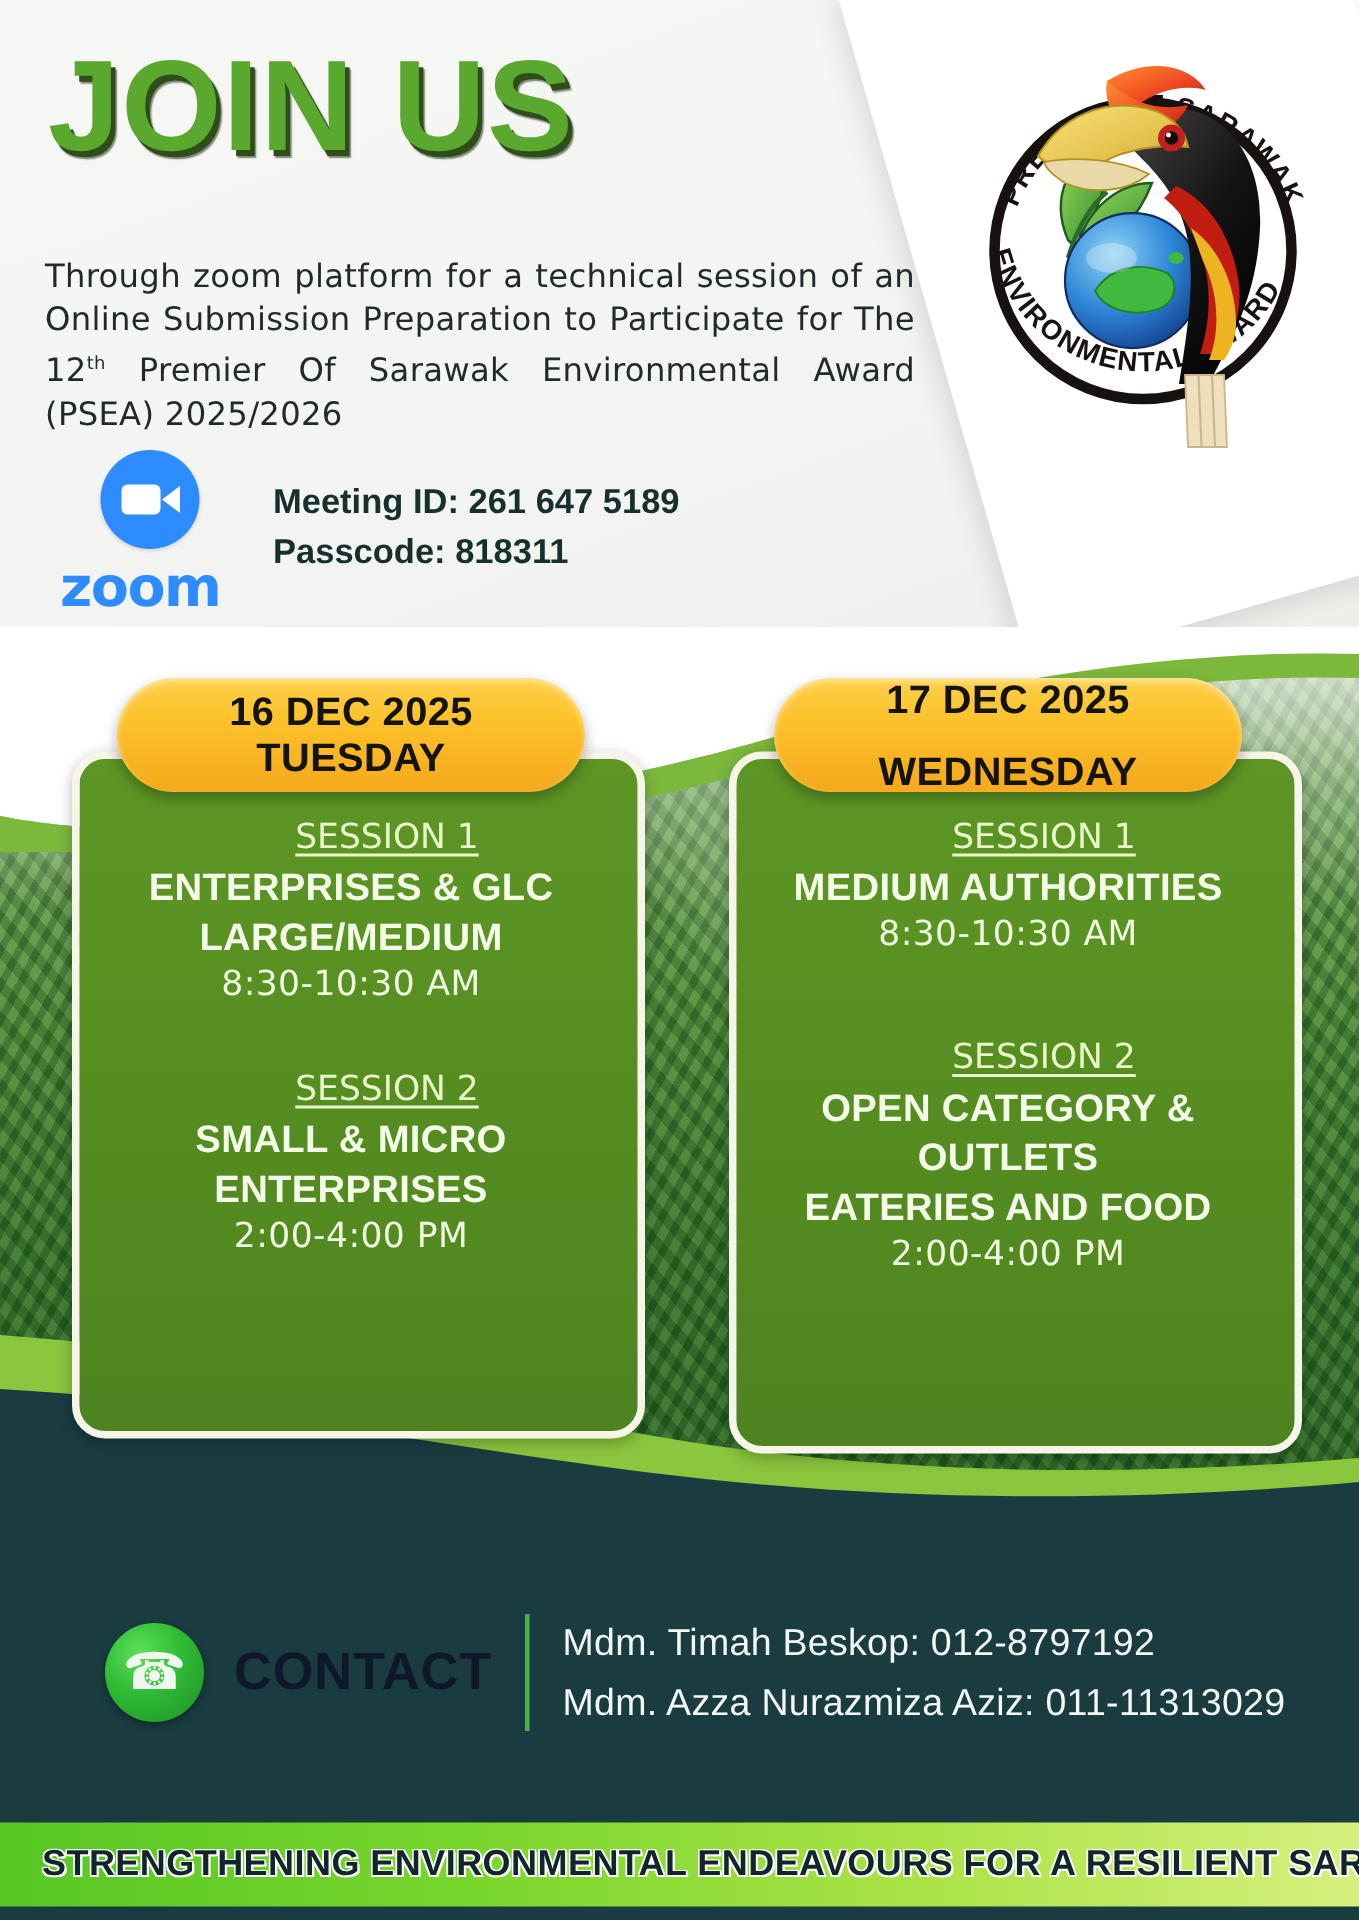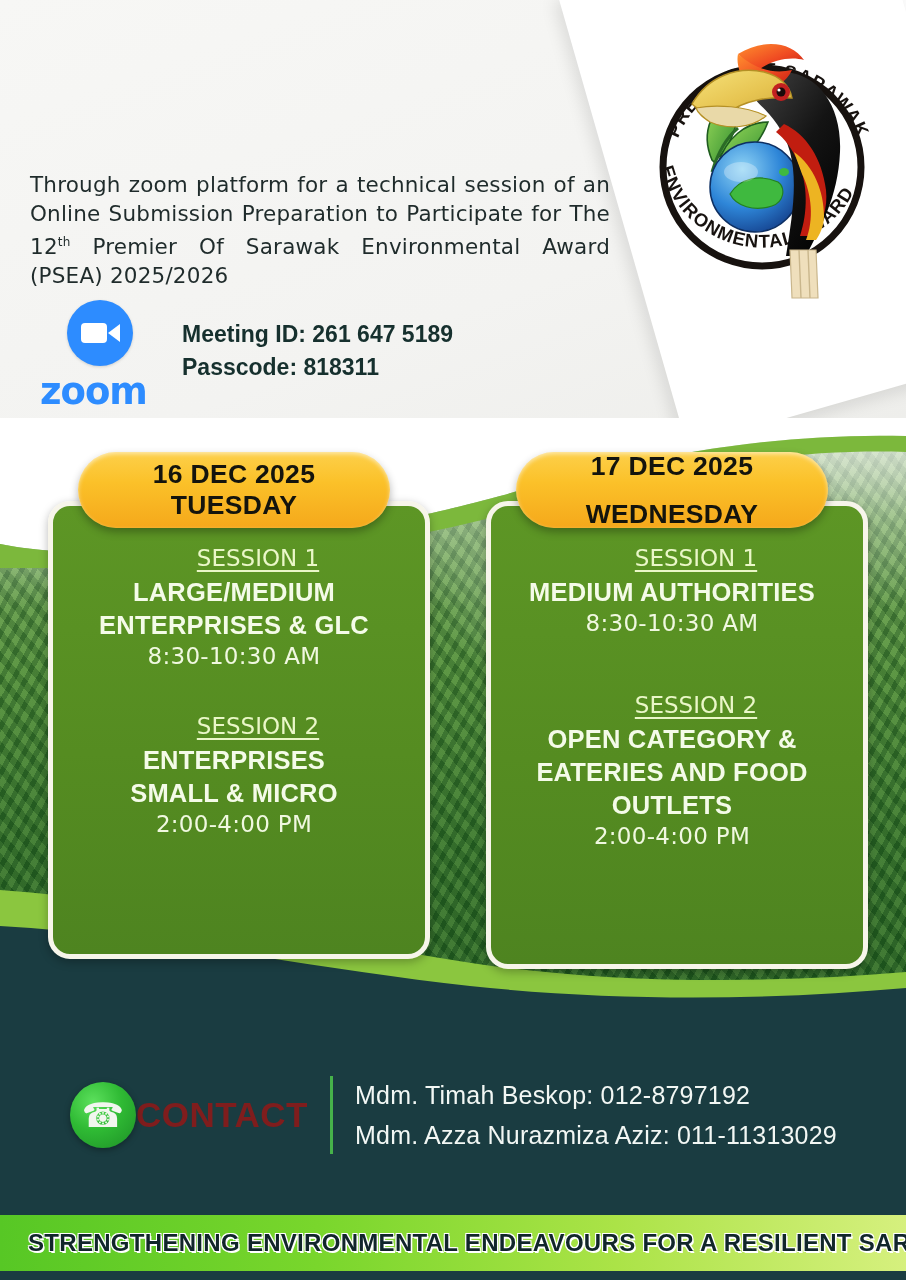--- a/index.html
+++ b/index.html
@@ -101,22 +101,22 @@
   
   .dark-band{position:absolute;left:0;top:1000px;width:906px;height:210px;background:#1a3c41;}
   .contact-row{position:absolute;left:0;top:1060px;width:906px;height:110px;
     display:flex;align-items:center;}
   .phone-circle{width:66px;height:66px;border-radius:50%;
     background:radial-gradient(circle at 35% 30%, #5ce05c 0%, #2fba34 45%, #1d8f26 100%);
     margin-left:70px;position:relative;flex:none;
     box-shadow:0 2px 6px rgba(0,0,0,.35);}
   .phone-glyph{position:absolute;left:50%;top:50%;transform:translate(-50%,-50%);
     font-size:34px;color:#f1f6ef;line-height:1;}
-  .contact-word{font-size:35px;font-weight:bold;color:#7f1d1d;
-    letter-spacing:.5px;}
+  .contact-word{font-size:35px;font-weight:bold;color:#0f172a;
+    margin-left:20px;letter-spacing:.5px;}
   .vline{width:3px;height:78px;background:#46b24a;margin-left:22px;flex:none;}
   .contact-names{margin-left:22px;color:#f2f7f4;font-size:25px;line-height:40px;
     font-family:Liberation Sans, sans-serif;letter-spacing:.2px;}
 
   
   .footer-wrap{position:absolute;left:0;top:1210px;width:906px;height:70px;background:#1a3c41;}
   .footer-banner{position:absolute;left:0;top:1215px;width:906px;height:56px;
     background:linear-gradient(90deg,#57c725 0%,#79d62c 35%,#abe347 68%,#d6f07e 100%);
     display:flex;align-items:center;}
   .footer-text{font-size:24px;font-weight:bold;color:#11262a;
@@ -129,20 +129,21 @@
 </head>
 <body>
 
 <div class="poster">
 
   <div class="top-area">
     <div class="paper-fold2"></div>
     <div class="paper-fold"></div>
   </div>
 
+  <div class="join-us">JOIN US</div>
 
   <div class="subtitle">
     <span>Through zoom platform for a technical</span>
     <span>session of an Online Submission</span>
     <span>Preparation to Participate for The 12</span><sup>th</sup>
     <span>Premier Of Sarawak Environmental Award</span>
     <span>(PSEA) 2025/2026</span>
   </div>
 
   <div class="logo">
@@ -256,39 +257,39 @@
     <span>16 DEC 2025</span>
     <span>TUESDAY</span>
   </div>
   <div class="pill pill-right">
     <span>17 DEC 2025</span>
     <span>WEDNESDAY</span>
   </div>
 
   <div class="card-body cb-left">
     <p class="sess-label">SESSION 1</p>
+    <p class="sess-title">ENTERPRISES &amp; GLC</p>
     <p class="sess-title">LARGE/MEDIUM</p>
-    <p class="sess-title">ENTERPRISES &amp; GLC</p>
     <p class="sess-time">8:30-10:30 AM</p>
     <div class="gap-1"></div>
     <p class="sess-label">SESSION 2</p>
+    <p class="sess-title">SMALL &amp; MICRO</p>
     <p class="sess-title">ENTERPRISES</p>
-    <p class="sess-title">SMALL &amp; MICRO</p>
     <p class="sess-time">2:00-4:00 PM</p>
   </div>
 
   <div class="card-body cb-right">
     <p class="sess-label">SESSION 1</p>
     <p class="sess-title">MEDIUM AUTHORITIES</p>
     <p class="sess-time">8:30-10:30 AM</p>
     <div class="gap-2"></div>
     <p class="sess-label">SESSION 2</p>
     <p class="sess-title">OPEN CATEGORY &amp;</p>
+    <p class="sess-title">OUTLETS</p>
     <p class="sess-title">EATERIES AND FOOD</p>
-    <p class="sess-title">OUTLETS</p>
     <p class="sess-time">2:00-4:00 PM</p>
   </div>
 
   <div class="dark-band"></div>
   <div class="contact-row">
     <div class="phone-circle">
       <span class="phone-glyph">☎</span>
     </div>
     <div class="contact-word">CONTACT</div>
     <div class="vline"></div>

